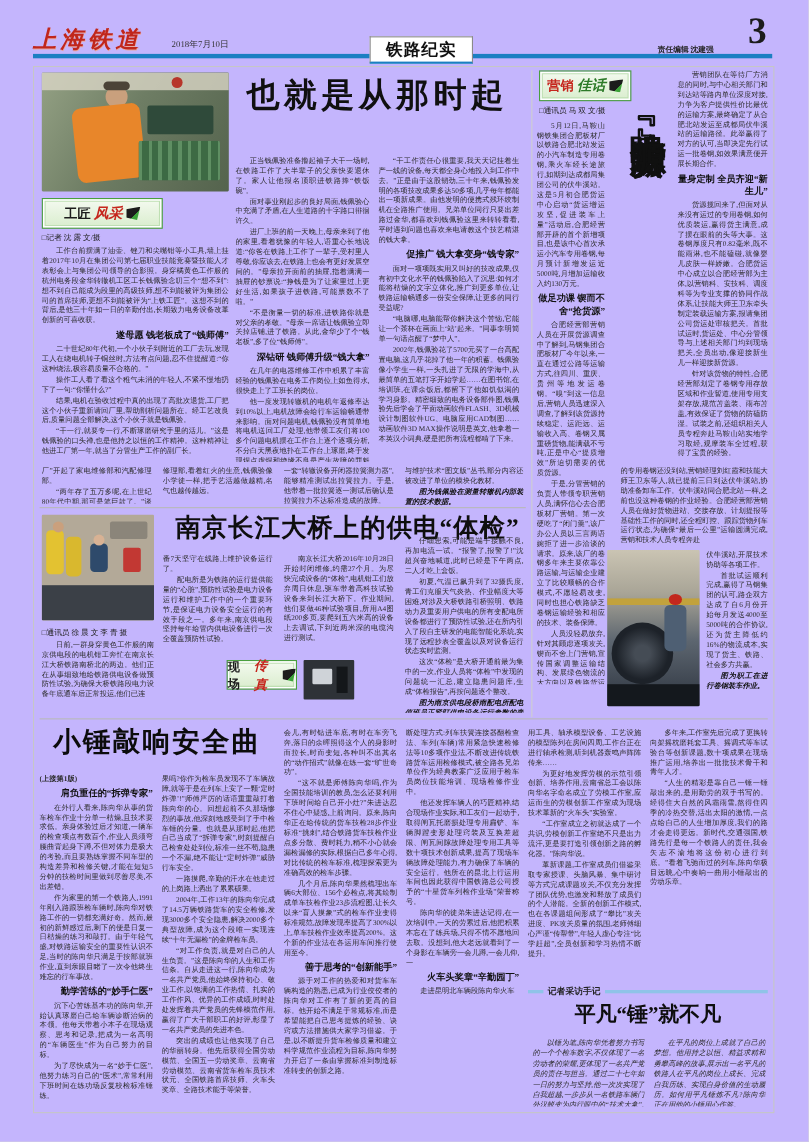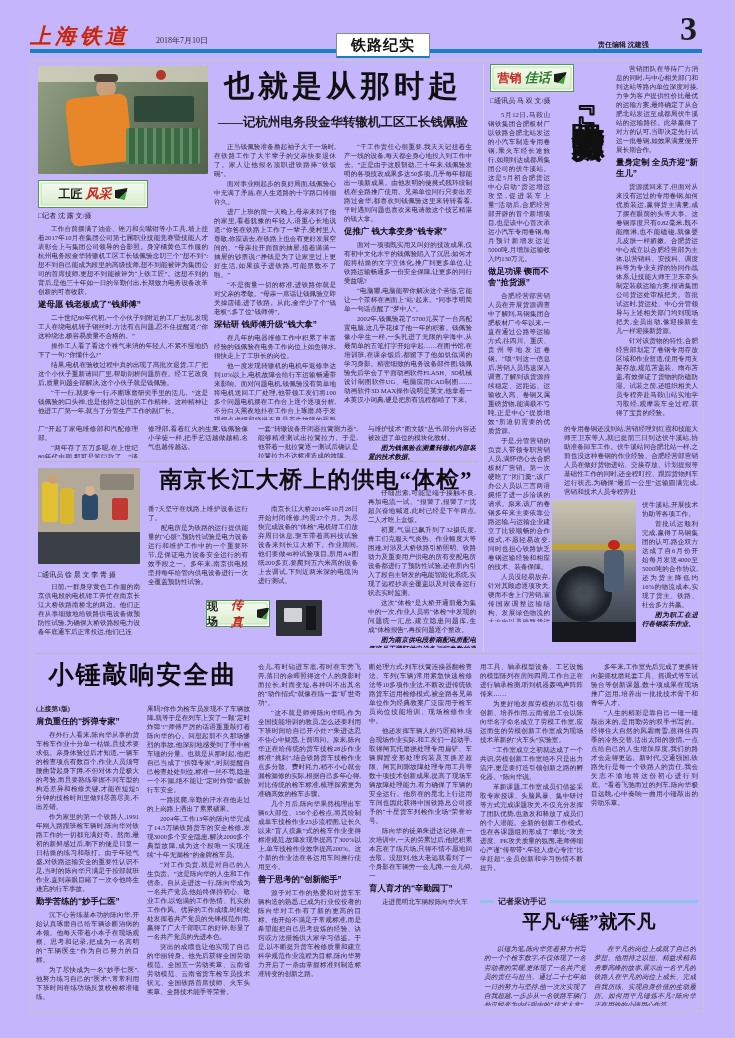--- a/index.html
+++ b/index.html
@@ -17,22 +17,22 @@
               font-family:"Liberation Sans","DejaVu Sans",sans-serif;letter-spacing:1px;}
   .editor{left:598px;top:40px;font-size:7px;color:#222;font-weight:bold;}
   .pageno{left:680px;top:10px;font-size:34px;font-weight:bold;color:#1c1c1c;}
   .frame{left:30px;top:60px;width:672px;height:950px;border:1px solid #c6c6c6;}
   
   .col{position:absolute;overflow:hidden;text-align:justify;font-size:6.6px;line-height:9px;color:#2b2b2b;}
   .col p{margin:0 0 1px 0;text-indent:13px;}
   .col p.b-lead{text-indent:0;}
   .col p.b-cap{font-weight:bold;font-style:italic;color:#111;}
   .col p.b-note{text-indent:0;font-weight:bold;}
-  .col h4.b-h{margin:3px 0;text-align:left;font-size:8.4px;line-height:11px;font-weight:bold;
-              color:#111;font-family:Liberation Sans, sans-serif;}
+  .col h4.b-h{margin:3px 0;text-align:right;font-size:8.4px;line-height:11px;font-weight:bold;
+              color:#111;font-family:Liberation Serif, serif;}
   .byline{position:absolute;font-size:7px;color:#222;}
   
   .plogo{position:absolute;display:flex;align-items:center;justify-content:center;gap:3px;
          border:1px solid #4a9f3f;box-shadow:inset 0 0 0 1.5px #fff, inset 0 0 0 2.5px #bedfb2;
          background:linear-gradient(180deg,#f4faf0,#d9edcd);}
   .plogo .t1{font-weight:bold;font-size:12px;color:#1c1c1c;}
   .plogo .t2{font-weight:bold;font-size:13px;font-style:italic;color:#c5261d;}
   .plogo .flag{width:13px;height:12px;background:linear-gradient(135deg,#1c1c1c 60%,#3da23a 60%);
                clip-path:polygon(0 18%,100% 0,78% 100%,0 82%);}
   
@@ -84,21 +84,20 @@
   </div>
 
   <div class="plogo" style="left:38px;top:180px;width:108px;height:26px;">
     <span class="t1">工匠</span>
     <span class="t2">风采</span>
     <span class="flag"></span>
   </div>
   <div class="byline" style="left:38px;top:211px;">□记者 沈 露 文/摄</div>
 
   <div class="abs h-main">也就是从那时起</div>
-  <div class="abs h-deck">——记杭州电务段金华转辙机工区工长钱佩验</div>
 
   <div class="col" style="left:38px;top:224px;width:170px;height:196px;">
       <p class="b-p">工作台前摆满了油壶、锉刀和尖嘴钳等小工具,墙上挂着2017年10月在集团公司第七届职业技能竞赛暨技能人才表彰会上与集团公司领导的合影照。身穿橘黄色工作服的杭州电务段金华转辙机工区工长钱佩验念叨三个“想不到”:想不到自己能成为段里的高级技师,想不到能被评为集团公司的首席技师,更想不到能被评为“上铁工匠”。这想不到的背后,是他三十年如一日的辛勤付出,长期致力电务设备改革创新的可喜收获。</p>
       <h4 class="b-h">遂母愿 钱老板成了“钱师傅”</h4>
       <p class="b-p">二十世纪80年代初,一个小伙子到附近的工厂去玩,发现工人在绕电机转子铜丝时,方法有点问题,忍不住提醒道:“你这种绕法,极容易质量不合格的。”</p>
       <p class="b-p">操作工人看了看这个稚气未消的年轻人,不紧不慢地扔下了一句:“你懂什么?”</p>
       <p class="b-p">结果,电机在验收过程中真的出现了高批次退货,工厂把这个小伙子重新请回厂里,帮助剖析问题所在。经工艺改良后,质量问题全部解决,这个小伙子就是钱佩验。</p>
       <p class="b-p">“干一行,就要专一行,不断琢磨研究手里的活儿。”这是钱佩验的口头禅,也是他持之以恒的工作精神。这种精神让他进工厂第一年,就当了分管生产工作的副厂长。</p>
     </div>
   <div class="col" style="left:214px;top:142px;width:122px;height:278px;">
@@ -237,21 +236,21 @@
       <p class="b-lead">会儿,有时钻进车底,有时在车旁飞奔,落日的余晖照得这个人的身影时而拉长,时而变短,各种叫不出其名的“动作招式”就像在练一套“旷世奇功”。</p>
       <p class="b-p">“这不就是师傅陈向华吗,作为全国技能培训的教员,怎么还要利用下班时间给自己开小灶?”朱进达忍不住心中疑惑,上前询问。原来,陈向华正在给传统的货车技检28步作业标准“挑刺”,结合铁路货车技检作业点多分散、费时耗力,稍不小心就会漏检漏修的实际,根据自己多年心得,对比传统的检车标准,梳理探索更为准确高效的检车步骤。</p>
       <p class="b-p">几个月后,陈向华果然梳理出车辆6大部位、156个必检点,将其绘制成单车技检作业23步流程图,让长久以来“盲人摸象”式的检车作业变得标准规范,故障发现率提高了300%以上,单车技检作业效率提高200%。这个新的作业法在各运用车间推行使用至今。</p>
       <h4 class="b-h">善于思考的“创新能手”</h4>
       <p class="b-p">源于对工作的热爱和对货车车辆构造的熟悉,已成为行业佼佼者的陈向华对工作有了新的更高的目标。他开始不满足于常规标准,而是希望能把自己思考提炼的经验、诀窍或方法措施供大家学习借鉴。于是,以不断提升货车检修质量和建立科学规范作业流程为目标,陈向华努力开启了一条由掌握标准到制造标准转变的创新之路。</p>
     </div>
   <div class="col" style="left:369px;top:662px;width:103px;height:344px;">
       <p class="b-lead">断处理方式:列车扶簧连接器翻检查法、车列(车辆)常用紧急快速检修法等10多项作业法,不断改进传统铁路货车运用检修模式,被全路各兄弟单位作为经典教案广泛应用于检车员岗位技能培训、现场检修作业中。</p>
       <p class="b-p">他还发挥车辆人的巧匠精神,结合现场作业实际,和工友们一起动手,取得闸瓦托磨损处理专用扁铲、车辆脚蹬变形处理窍装及互换差超限、闸瓦间隙故障处理专用工具等数十项技术创新成果,提高了现场车辆故障处理能力,有力确保了车辆的安全运行。他所在的昆北上行运用车间也因此获得中国铁路总公司授予的“十星货车列检作业场”荣誉称号。</p>
       <p class="b-p">陈向华的徒弟朱进达记得,在一次培训中,一天的劳累过后,他把积累本忘在了练兵场,只得不情不愿地回去取。没想到,他大老远就看到了一个身影在车辆旁一会儿蹲,一会儿仰,一</p>
-      <h4 class="b-h">育人育才的“辛勤园丁”</h4>
+      <h4 class="b-h">火车头奖章“辛勤园丁”</h4>
       <p class="b-p">走进昆明北车辆段陈向华火车</p>
     </div>
   <div class="col" style="left:480px;top:662px;width:103px;height:230px;">
       <p class="b-lead">用工具、轴承模型设备、工艺设施的模型陈列在房间四周,工作台正在进行轴承检测,听到机器轰鸣声阵阵传来……</p>
       <p class="b-p">为更好地发挥劳模的示范引领创新、培养作用,云南省总工会以陈向华名字命名成立了劳模工作室,应运而生的劳模创新工作室成为现场技术革新的“火车头”实验室。</p>
       <p class="b-p">“工作室成立之初就达成了一个共识,劳模创新工作室绝不只是出力流汗,更是要打造引领创新之路的孵化器。”陈向华说。</p>
       <p class="b-p">革新课题,工作室成员们借鉴采取专家授课、头脑风暴、集中研讨等方式完成课题攻关,不仅充分发挥了团队优势,也激发和释放了成员们的个人潜能。全新的创新工作模式,也在各课题组间形成了“攀比”攻关进度、PK攻关质量的氛围,老师傅细心严谨“传帮带”,年轻人虚心专注“比学赶超”,全员创新和学习热情不断提升。</p>
     </div>
   <div class="col" style="left:591px;top:662px;width:107px;height:230px;">
       <p class="b-p">多年来,工作室先后完成了更换转向架摇枕磨耗套工具、摇调式等车试验台等创新课题,数十项成果在现场推广运用,培养出一批批技术骨干和青年人才。</p>

